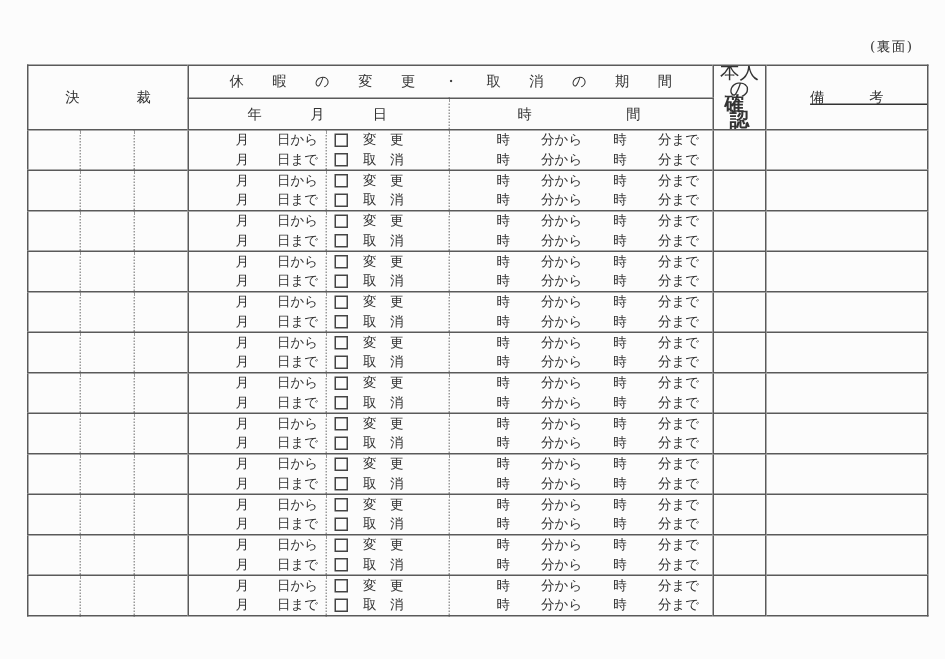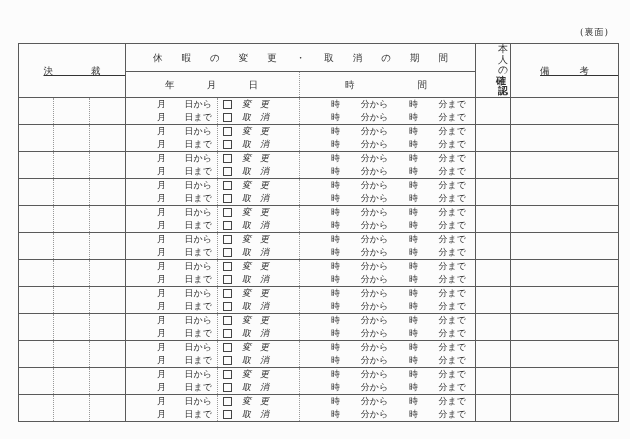--- a/index.html
+++ b/index.html
@@ -32,33 +32,33 @@
   col.c-conf{width:35px}col.c-rem{width:108px}
   th,td{border:0;padding:0;font-weight:normal;vertical-align:middle;overflow:hidden;}
   thead tr.hr1{height:17px;}
   thead tr.hr2{height:16px;}
   tbody tr{height:26px;border-top:1px solid var(--line);}
   th{font-size:9.5px;text-align:center;line-height:11px;}
   .b-solid{border-left:1px solid var(--line);}
   .b-dot{border-left:1px dotted var(--dotted);}
   .period-h{border-bottom:1px solid var(--line);}
   
-  .ls38{letter-spacing:38px;margin-right:-38px;text-decoration:underline;}
+  .ls38{letter-spacing:38px;margin-right:-38px;}
   .ls19{letter-spacing:19px;margin-right:-19px;white-space:nowrap;}
   .ls30{letter-spacing:30px;margin-right:-30px;text-decoration:underline;}
   .ls7{letter-spacing:7px;margin-right:-7px;font-weight:bold;}
-  .conf-h div{font-size:10px;line-height:10.5px;margin-left:20px;}
+  .conf-h div{font-size:13px;line-height:10.5px;}
   .sub-flex{display:flex;justify-content:space-between;padding:0 41px 0 39px;}
   .sub-flex2{display:flex;justify-content:space-between;padding:0 48px 0 45px;}
   
   .lines{display:flex;flex-direction:column;justify-content:center;height:26px;row-gap:1px;}
   .line{font-size:9px;line-height:12px;display:flex;align-items:center;white-space:nowrap;}
   .date-line{justify-content:space-between;padding:0 5px 0 31px;}
   .opt-line{padding-left:5px;}
-  .opt-label{letter-spacing:9px;margin-left:10px;font-style:italic;}
+  .opt-label{letter-spacing:9px;margin-left:10px;}
   .time-line{justify-content:space-between;padding:0 9px 0 31px;}
   .cb{
     display:inline-block;width:7px;height:7px;
     border:1px solid #444444;background:transparent;flex:0 0 auto;
   }
 </style>
 </head>
 <body>
 
 <div class="sheet">

